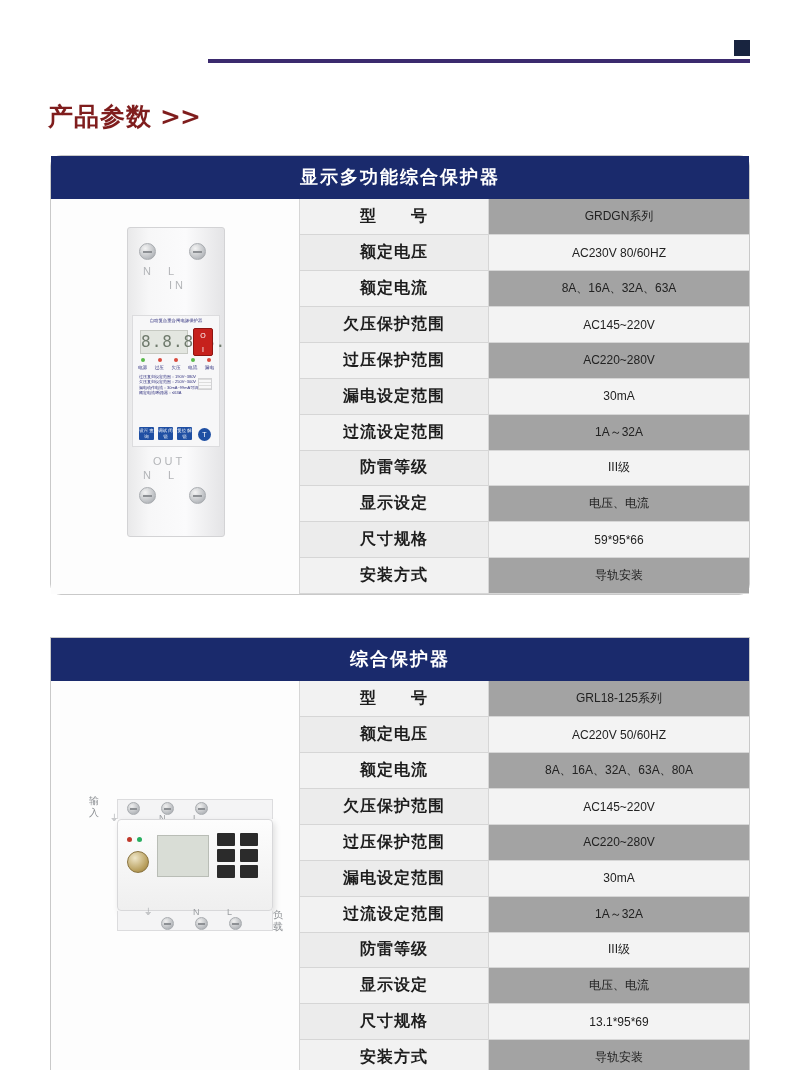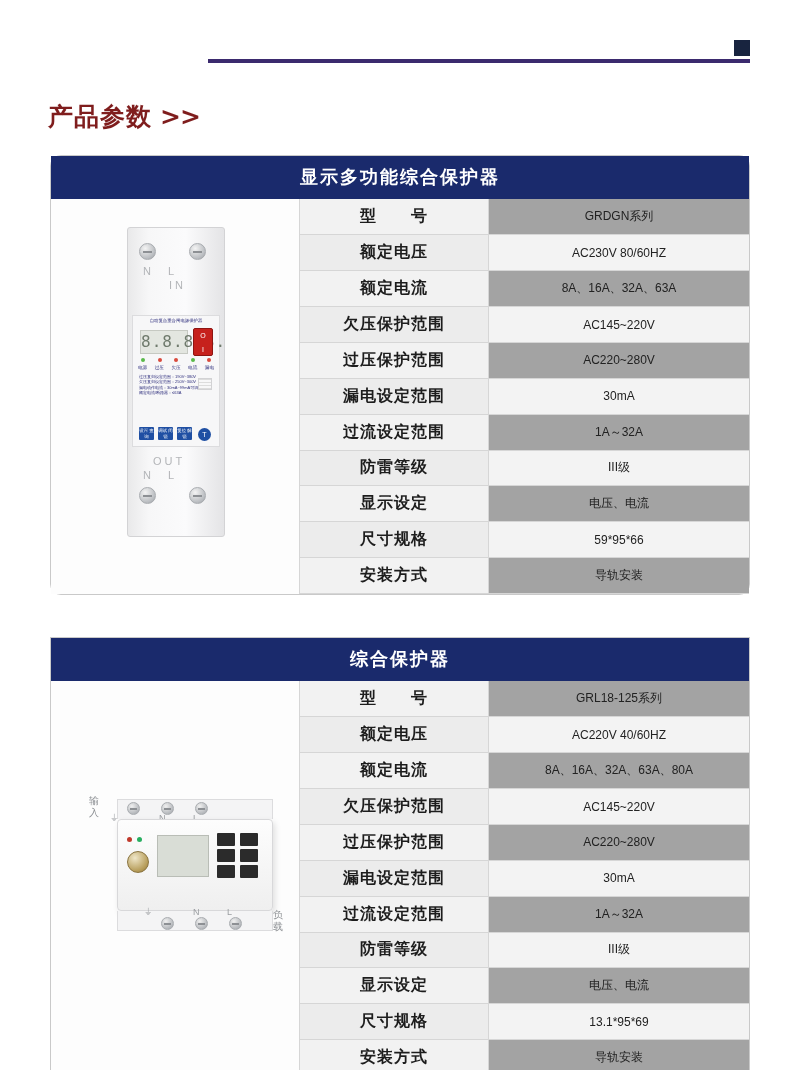--- a/index.html
+++ b/index.html
@@ -597,21 +597,21 @@
       </div>
     </div>
     <table class="spec-table">
       <tbody>
           <tr>
             <td class="k k-spaced">型　　号</td>
             <td class="v">GRL18-125系列</td>
           </tr>
       <tr>
             <td class="k">额定电压</td>
-            <td class="v">AC220V 40/60HZ</td>
+            <td class="v">AC220V 50/60HZ</td>
           </tr>
       <tr>
             <td class="k">额定电流</td>
             <td class="v">8A、16A、32A、63A、80A</td>
           </tr>
       <tr>
             <td class="k">欠压保护范围</td>
             <td class="v">AC145~220V</td>
           </tr>
       <tr>

